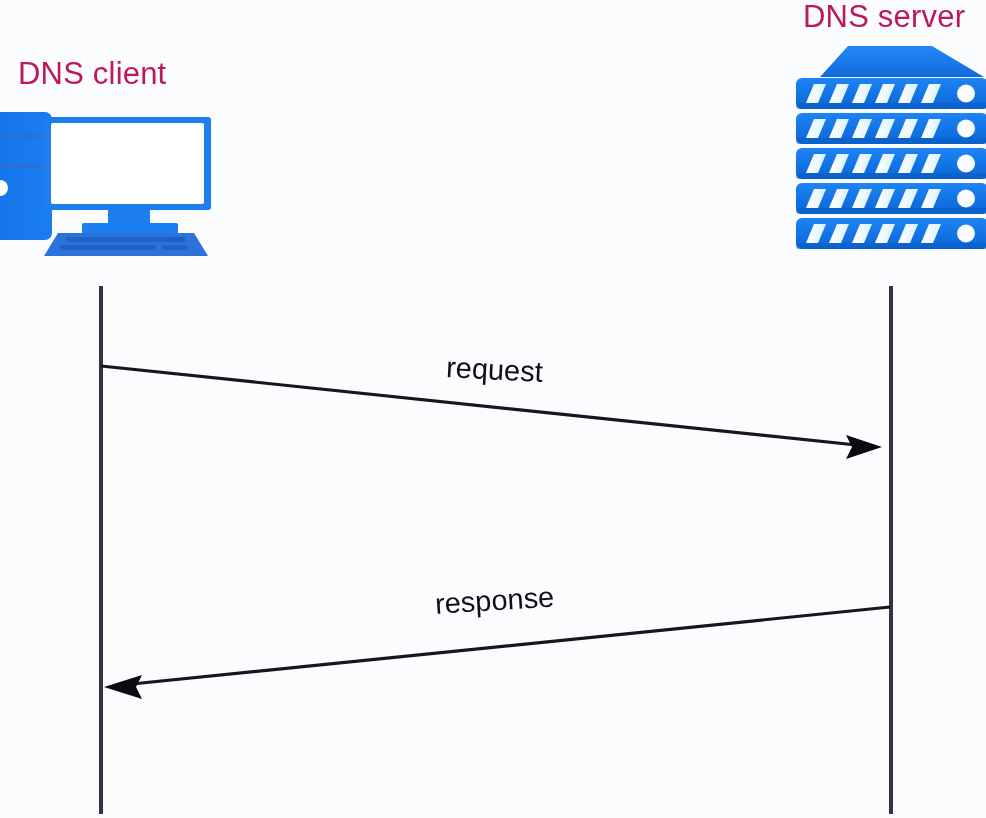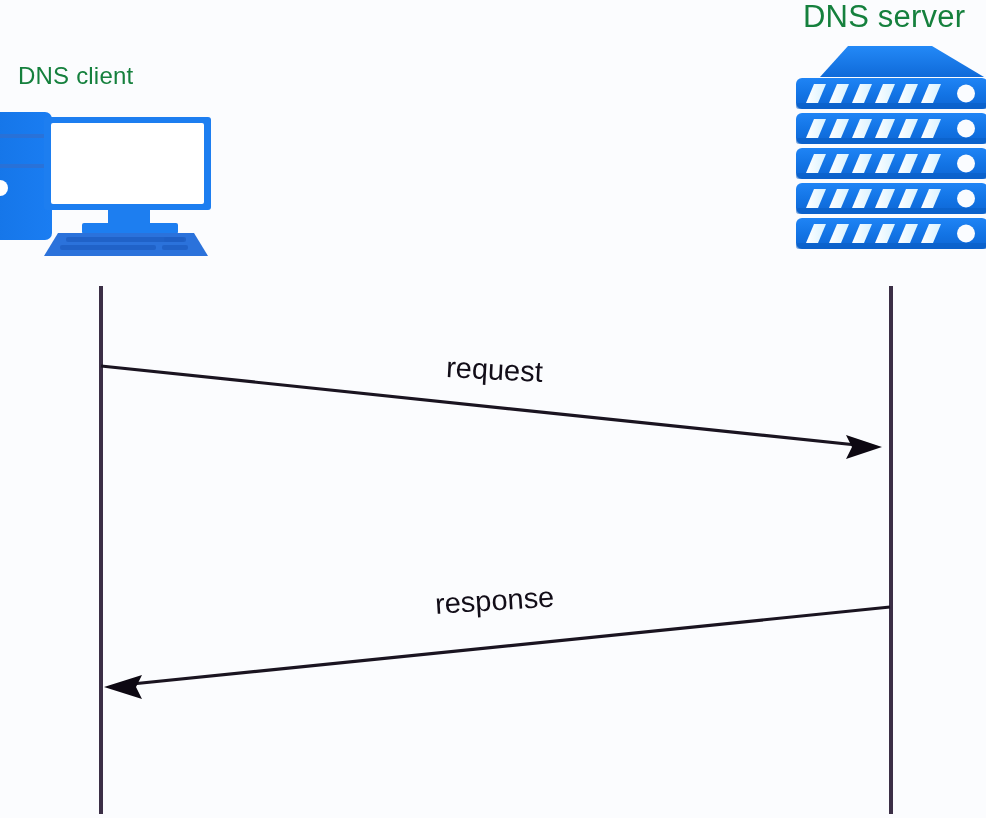--- a/index.html
+++ b/index.html
@@ -10,28 +10,28 @@
   #canvas {
     position: relative;
     width: 986px;
     height: 818px;
     background: #fbfcfe;
     overflow: hidden;
     font-family: "Liberation Sans", sans-serif;
   }
   .label {
     position: absolute;
-    color: #15803d;
+    color: #be185d;
     white-space: nowrap;
     font-weight: 400;
   }
   #client-label {
     left: 18px;
-    top: 62px;
-    font-size: 24px;
+    top: 56px;
+    font-size: 31px;
     letter-spacing: 0.2px;
   }
   #server-label {
     left: 803px;
     top: -1px;
     font-size: 31px;
     letter-spacing: 0.2px;
   }
   .msg-label {
     position: absolute;

